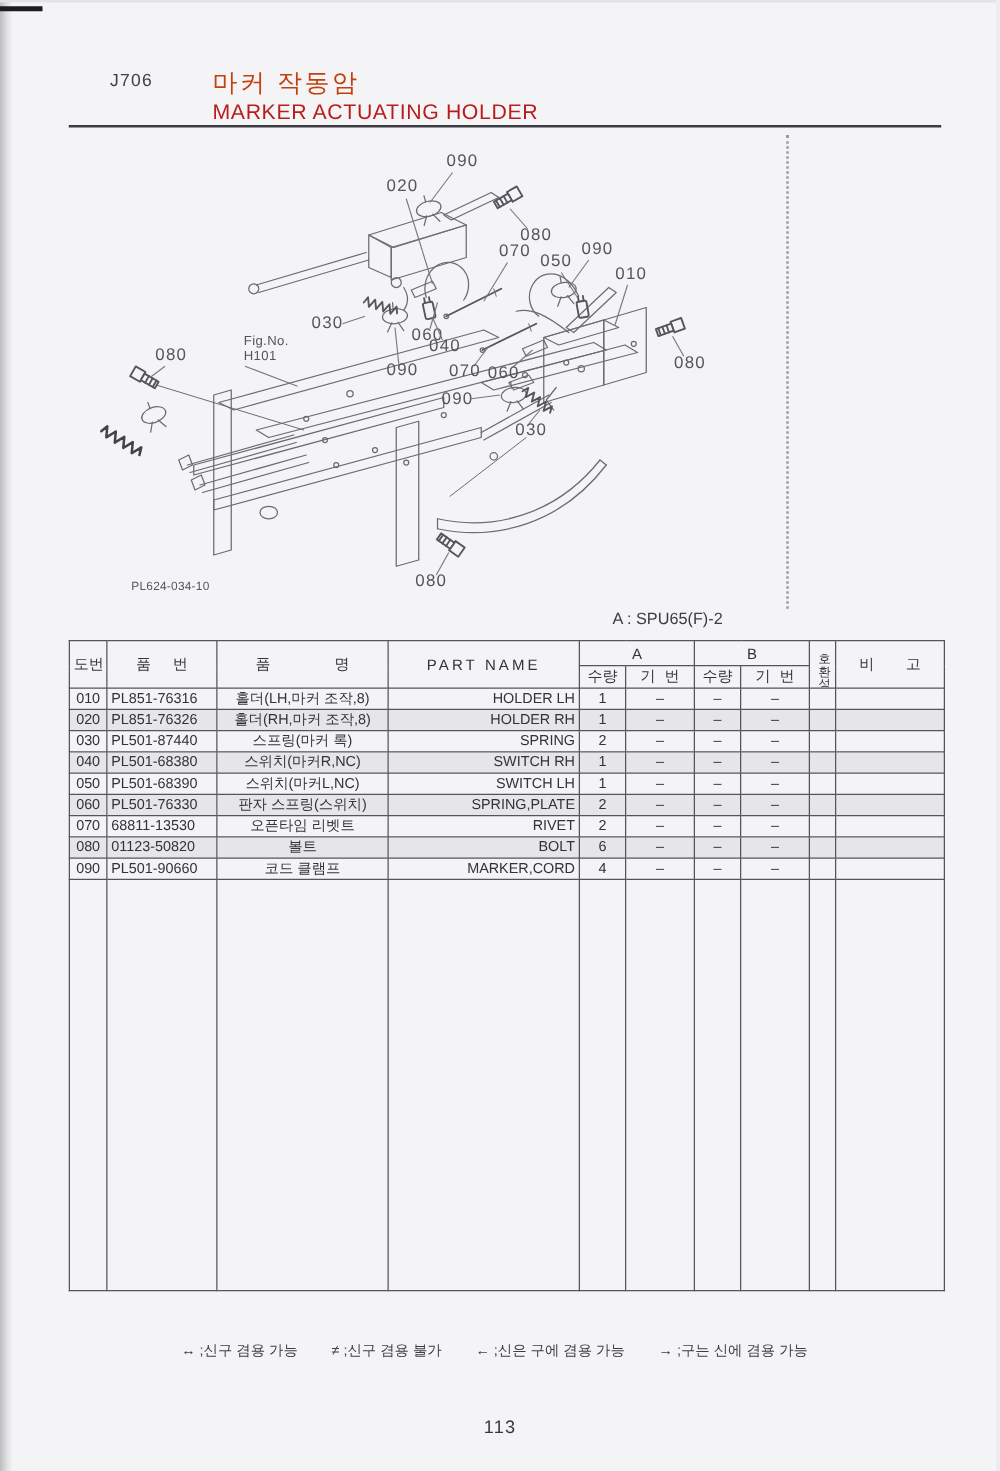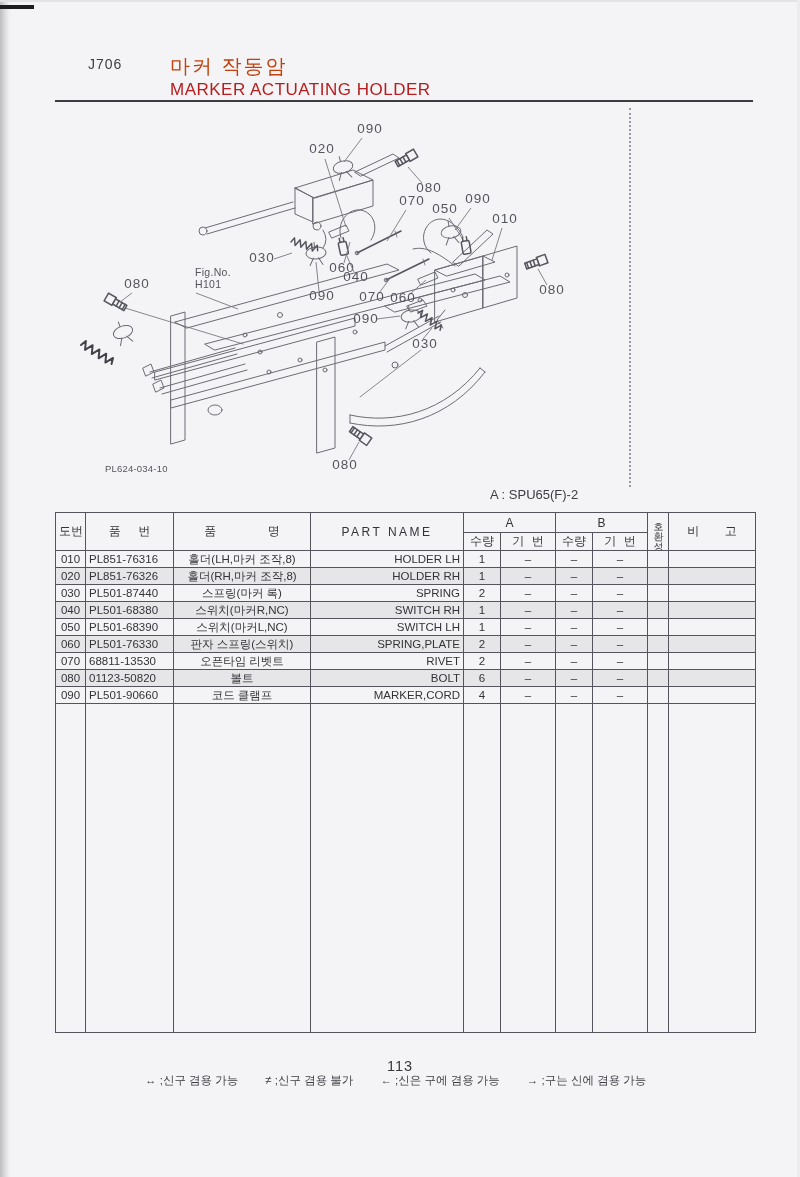--- a/index.html
+++ b/index.html
@@ -49,21 +49,21 @@
   .vert{writing-mode:vertical-rl;text-orientation:upright;font-size:10px;line-height:1;letter-spacing:0;display:inline-block;}
   .c-fig{text-align:center;padding:0 1px;}
   .c-part{text-align:left;}
   .c-ko{text-align:center;}
   .c-en{text-align:right;}
   .c-num{text-align:center;}
   tr.stripe td{background:#e6e6e8;}
   tr.filler td{height:328px;background:#f4f4f6;}
   
   .legend{position:absolute;left:145px;top:1041px;display:flex;gap:27px;font-size:11.5px;color:#3c3c42;white-space:nowrap;margin-top:32px;}
-  .page-number{position:absolute;left:0;top:1058px;width:800px;text-align:center;font-size:14.5px;letter-spacing:1px;color:#37373d;}
+  .page-number{position:absolute;left:0;top:1134px;width:800px;text-align:center;font-size:14.5px;letter-spacing:1px;color:#37373d;}
 </style>
 </head>
 <body>
 
 <div class="edge-left"></div>
 <div class="edge-top"></div>
 <div class="edge-right"></div>
 <div class="mark-tl"></div>
 
 <div class="page-code">J706</div>

